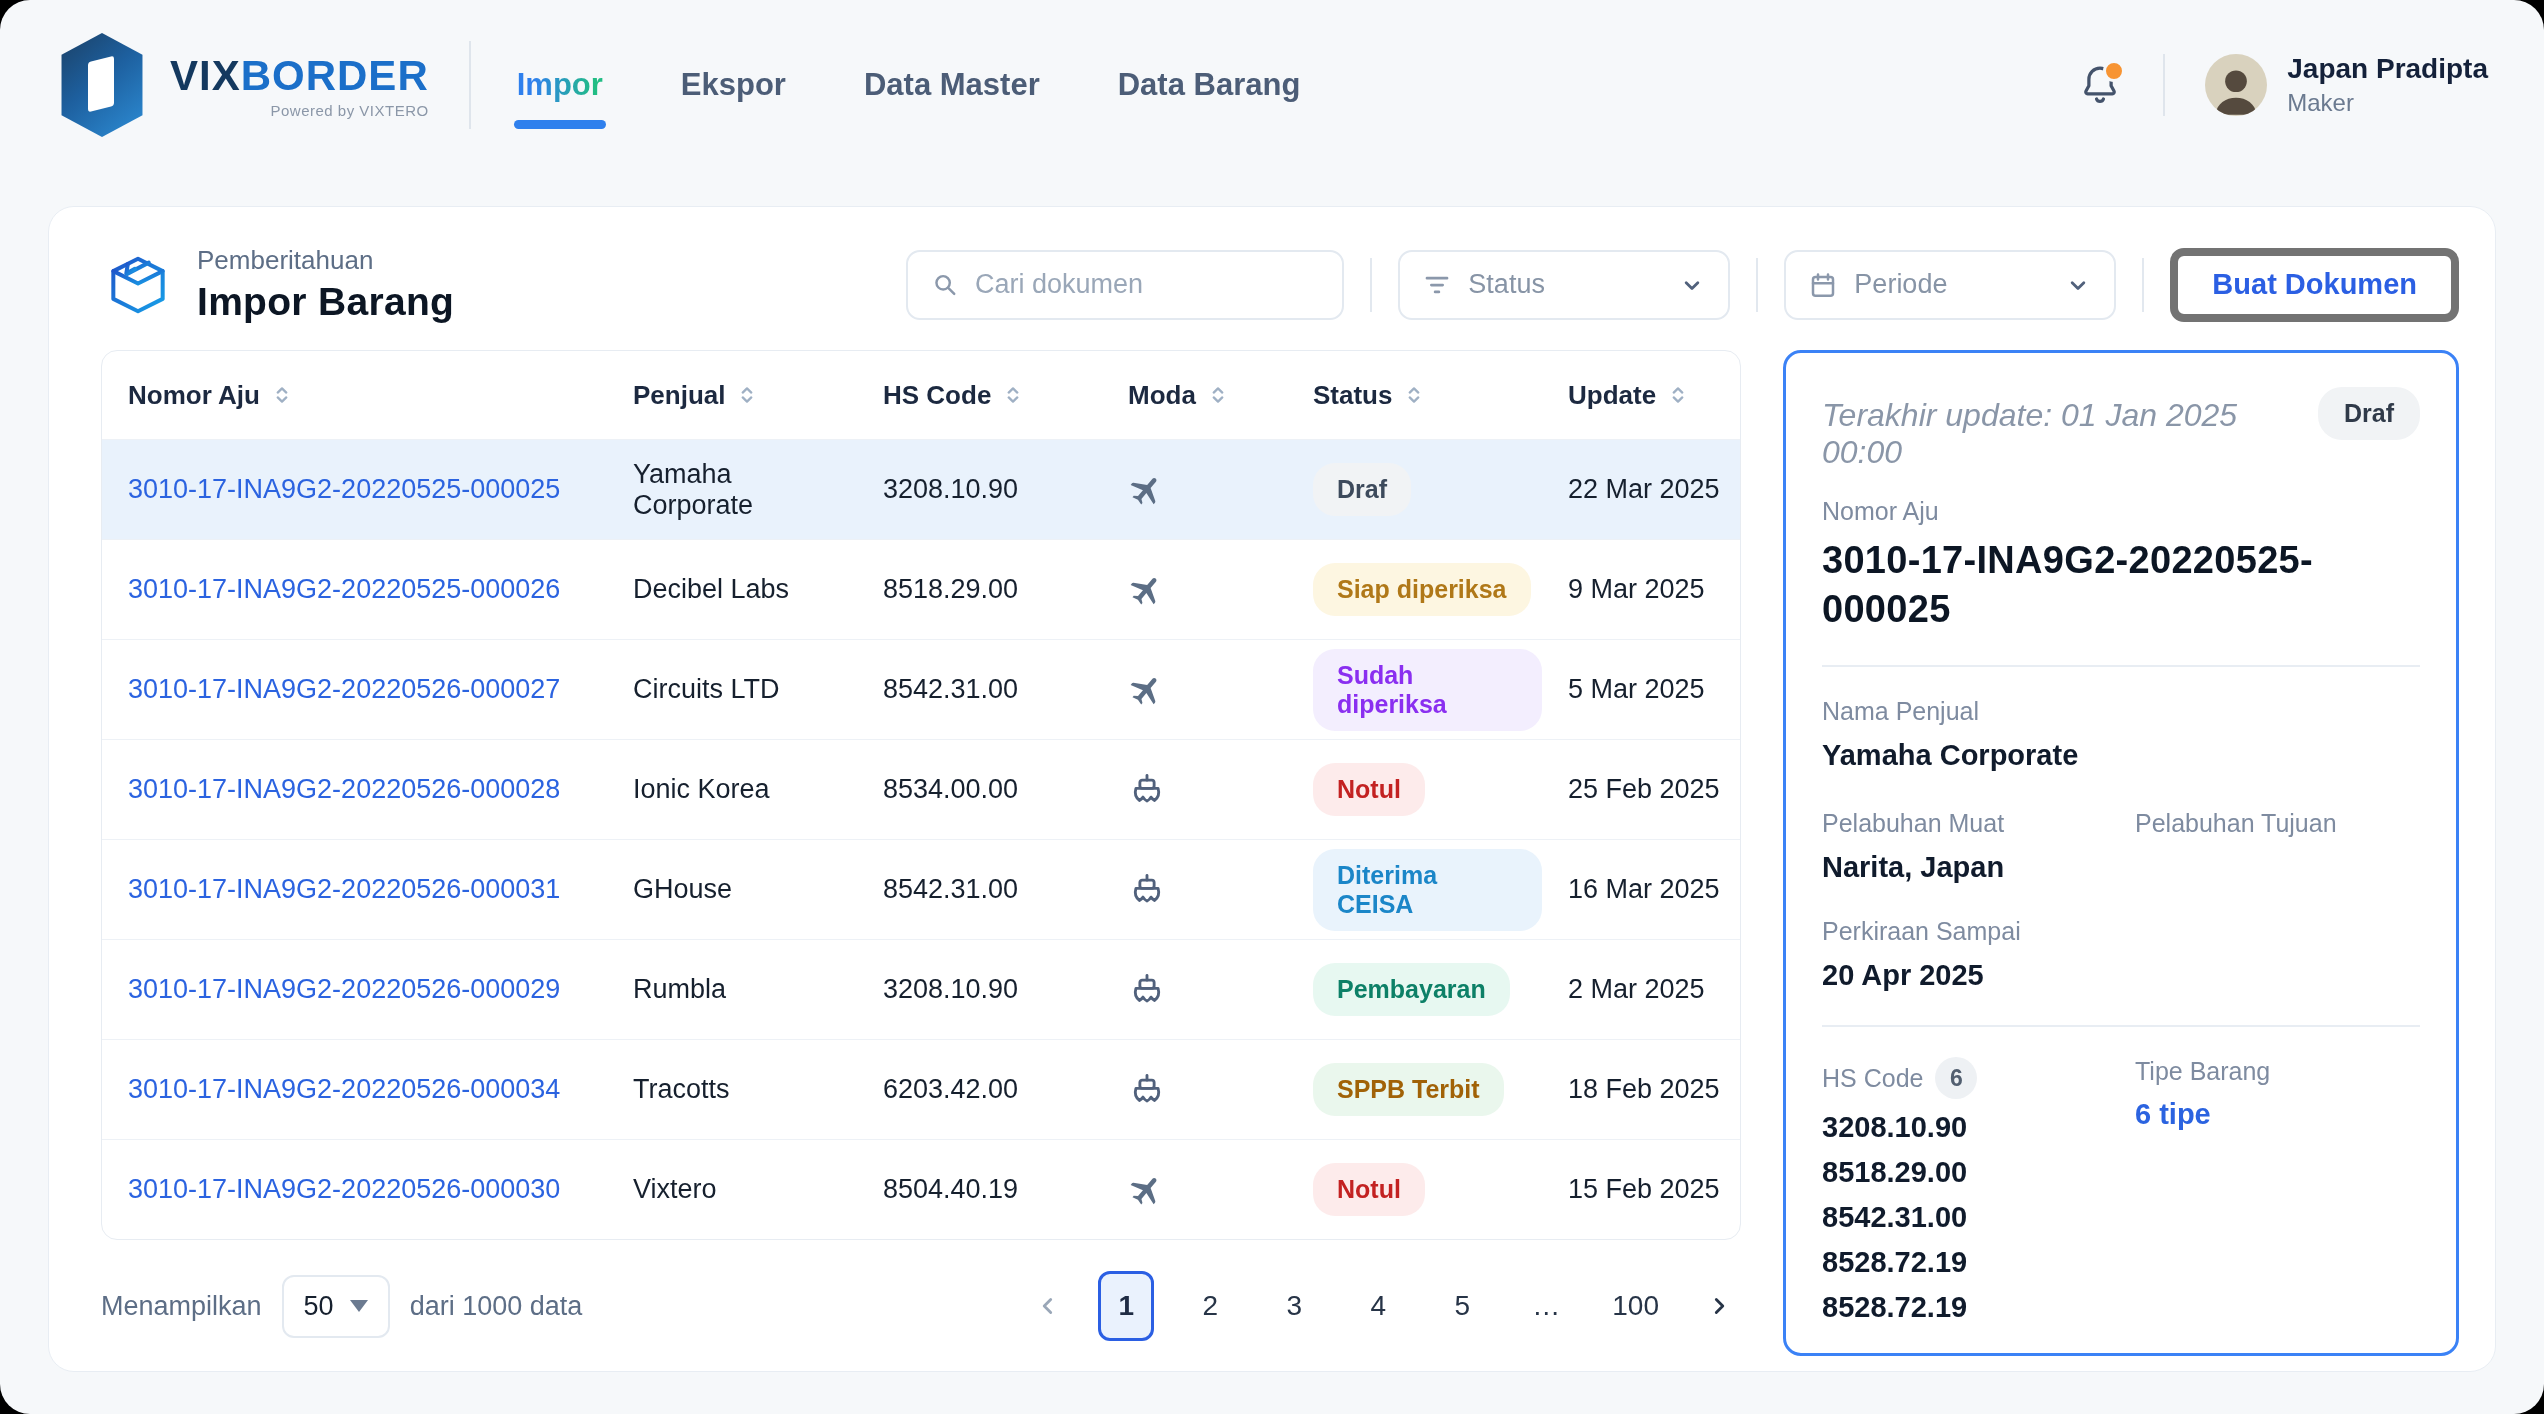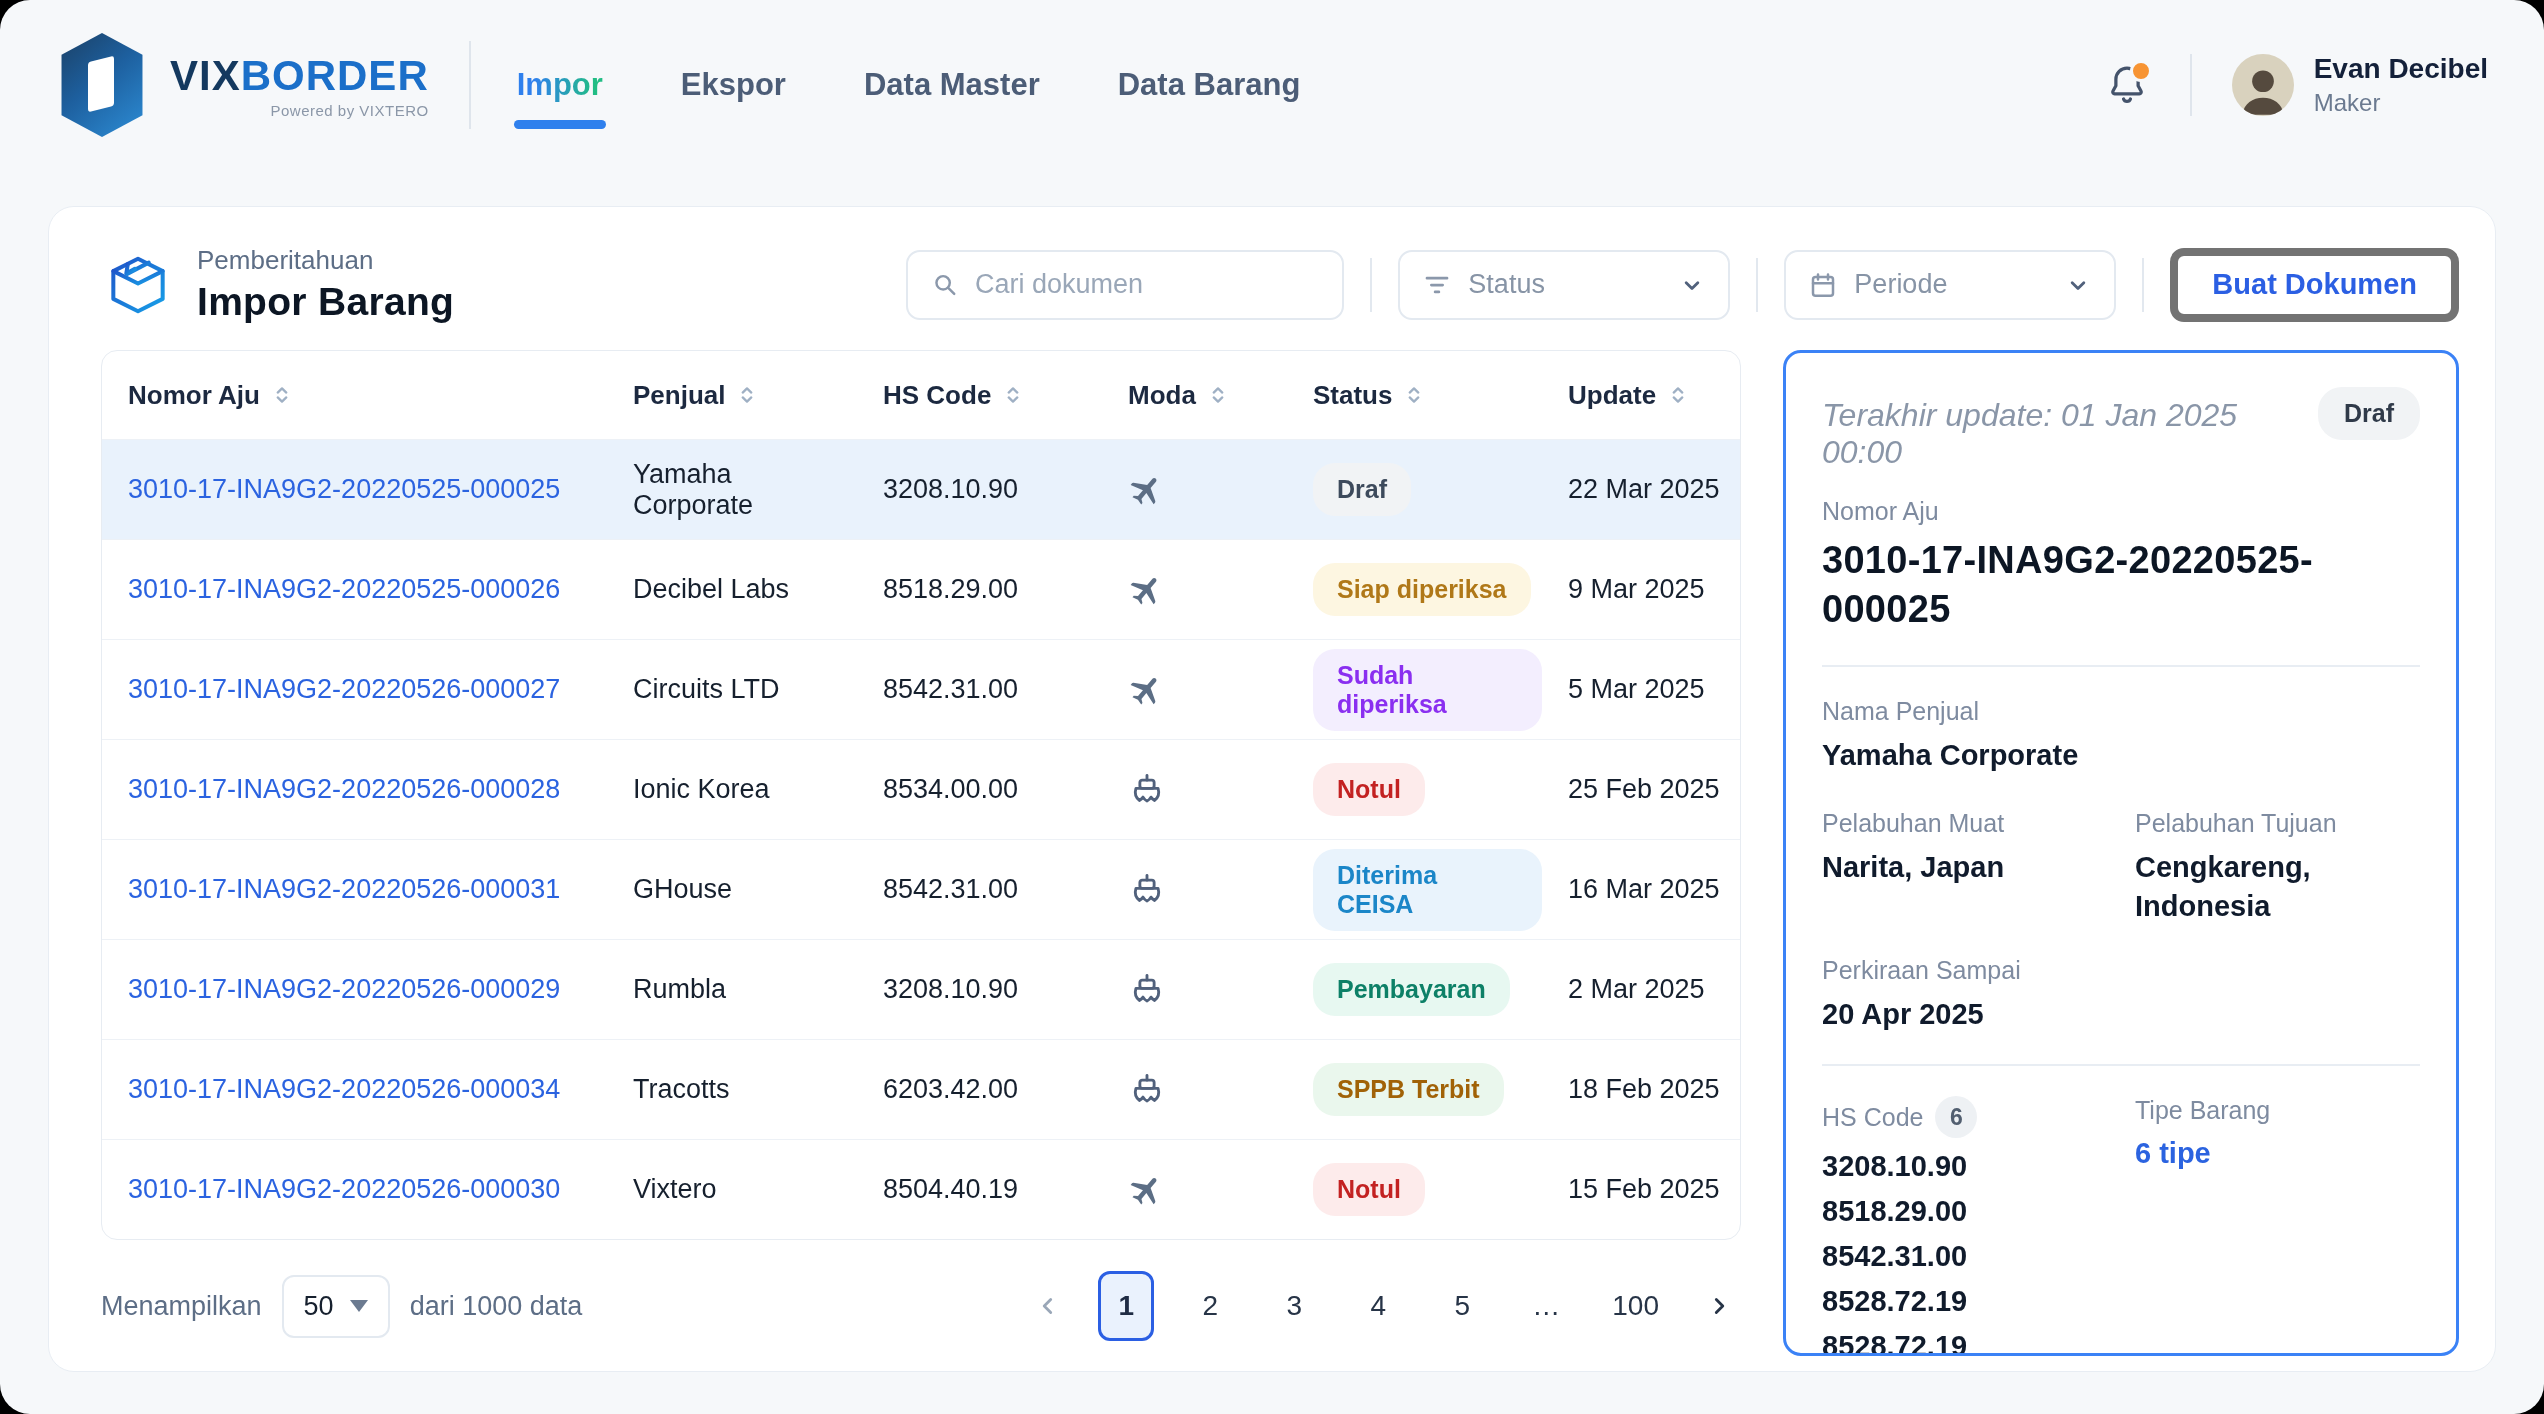--- a/index.html
+++ b/index.html
@@ -118,21 +118,21 @@
         <span class="bell-dot"></span>
       </div>
       <div class="vdiv2"></div>
       <div class="avatar">
         <svg width="62" height="62" viewBox="0 0 24 24" fill="#554a3e">
           <circle cx="12" cy="9" r="4.2"></circle>
             <path d="M4 22c.6-4.4 4-6.6 8-6.6s7.4 2.2 8 6.6z"></path>
         </svg>
       </div>
       <div class="user-meta">
-        <div class="user-name">Evan Decibel</div>
+        <div class="user-name">Japan Pradipta</div>
         <div class="user-role">Maker</div>
       </div>
     </div>
   </header>
 
   <main class="card">
     <div class="card-top">
       <div class="title-block">
         <svg width="74" height="74" viewBox="0 0 48 48" fill="none" stroke="url(#boxgrad)" stroke-width="2.6" stroke-linecap="round" stroke-linejoin="round">
           <defs>
@@ -401,21 +401,20 @@
         <div class="f-label">Nama Penjual</div>
         <div class="f-value">Yamaha Corporate</div>
 
         <div class="pair" style="margin-top:34px;">
           <div>
             <div class="f-label">Pelabuhan Muat</div>
             <div class="f-value">Narita, Japan</div>
           </div>
           <div>
             <div class="f-label">Pelabuhan Tujuan</div>
-            <div class="f-value">Cengkareng, Indonesia</div>
           </div>
         </div>
 
         <div class="pair">
           <div>
             <div class="f-label">Perkiraan Sampai</div>
             <div class="f-value">20 Apr 2025</div>
           </div>
         </div>
 

